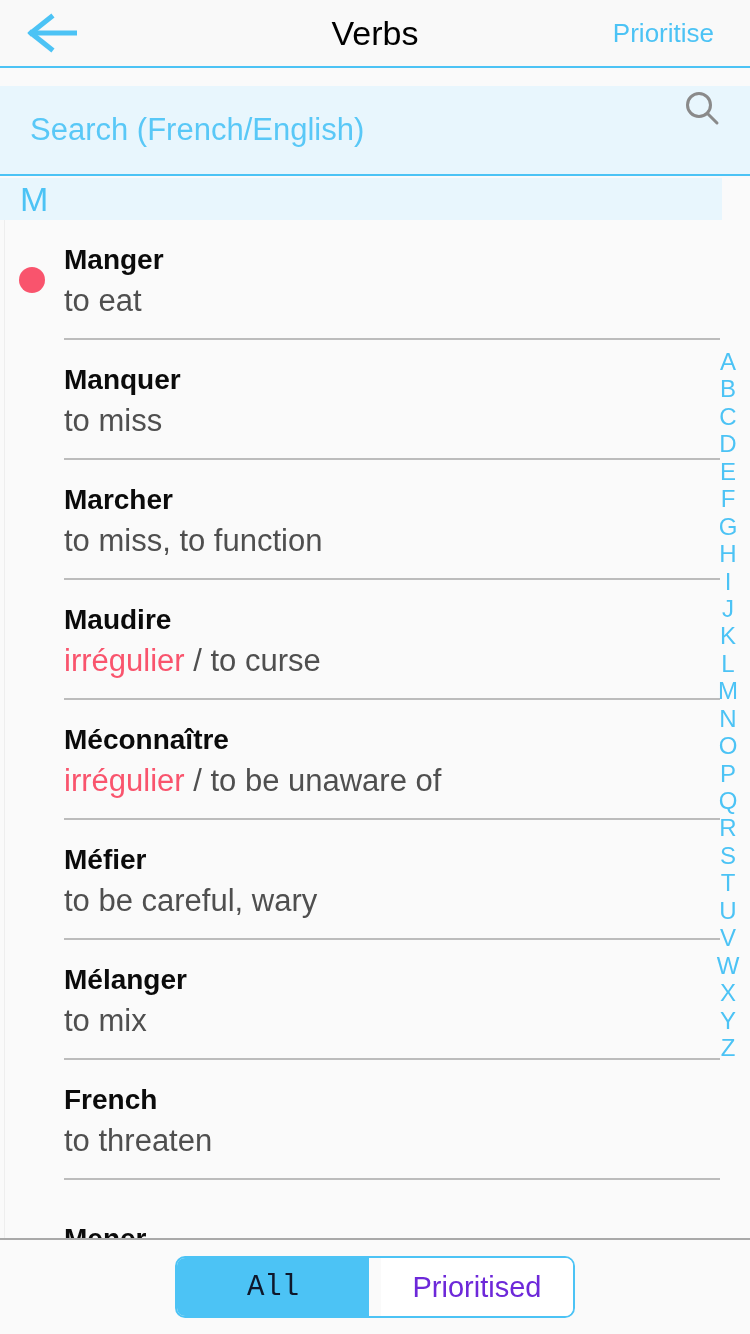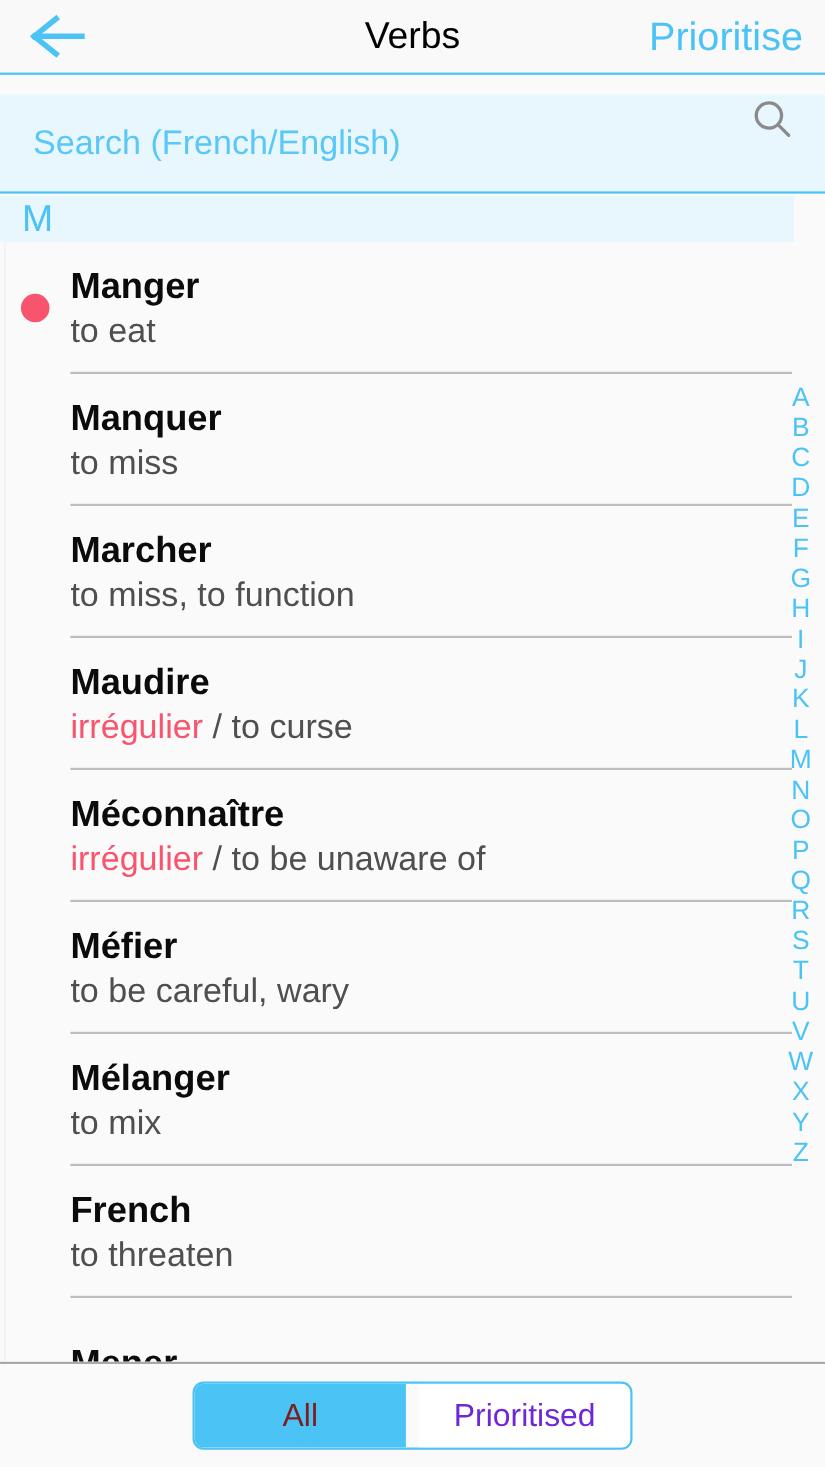--- a/index.html
+++ b/index.html
@@ -44,22 +44,22 @@
     text-align: center;
     font-size: 34px;
     color: #000000;
     font-weight: 400;
     letter-spacing: 0px;
     pointer-events: none;
   }
 
   .nav-action {
     position: absolute;
-    right: 20px;
-    font-size: 36px;
+    right: 36px;
+    font-size: 26px;
     color: #4cc3f5;
     font-weight: 400;
     cursor: pointer;
     white-space: nowrap;
   }
 
   
   .searchbar {
     position: absolute;
     top: 86px; left: 0;
@@ -154,21 +154,21 @@
     left: 19px;
     top: 50%;
     margin-top: -13px;
     width: 26px;
     height: 26px;
     border-radius: 50%;
     background: #f9546d;
   }
 
   .row-title {
-    font-size: 33px;
+    font-size: 28px;
     font-weight: bold;
     color: #0b0b0b;
     line-height: 40px;
     margin-bottom: 2px;
   }
 
   .row-sub {
     font-size: 31px;
     color: #4f4f4f;
     line-height: 38px;
@@ -219,21 +219,21 @@
     overflow: hidden;
   }
   .seg {
     flex: 1;
     display: flex;
     align-items: center;
     justify-content: center;
     font-size: 29px;
     cursor: pointer;
   }
-  .seg.active { background: #4cc3f5; color: #7f1d1d; }
+  .seg.active { background: #4cc3f5; color: #0f172a; font-family: Liberation Mono, monospace; }
   .seg.inactive { background: #ffffff; color: #6d28d9; margin-left: 12px; }
 </style>
 </head>
 <body>
 
 <div class="navbar">
   <div class="back-btn">
     <span>
       <svg width="56" height="40" viewBox="0 0 56 40" aria-hidden="true">
         <path d="M4 20 L24 4" stroke="#4cc3f5" stroke-width="5" fill="none" stroke-linecap="square"></path>

